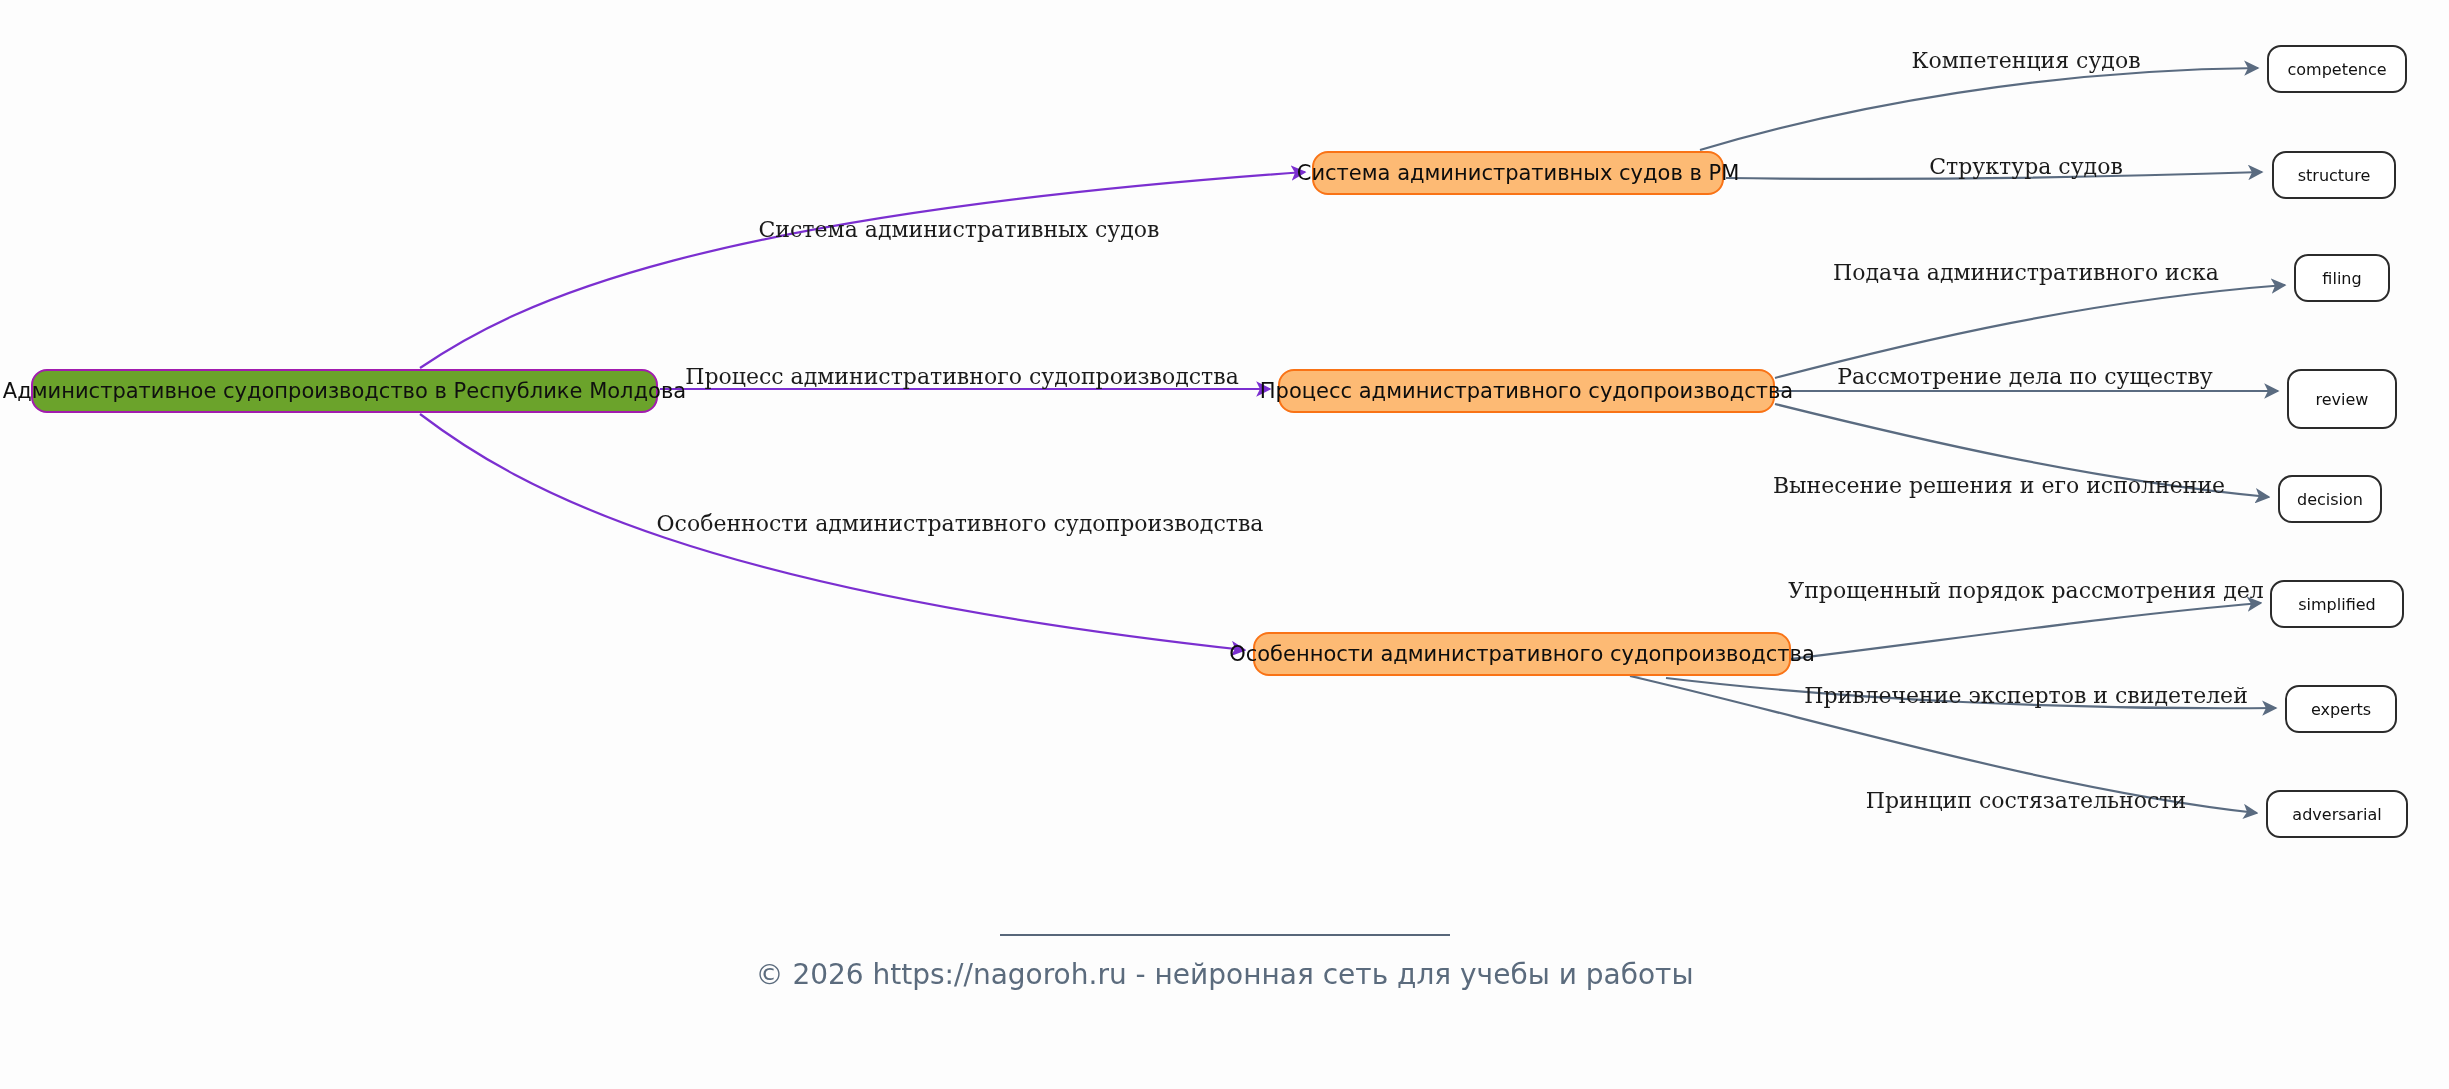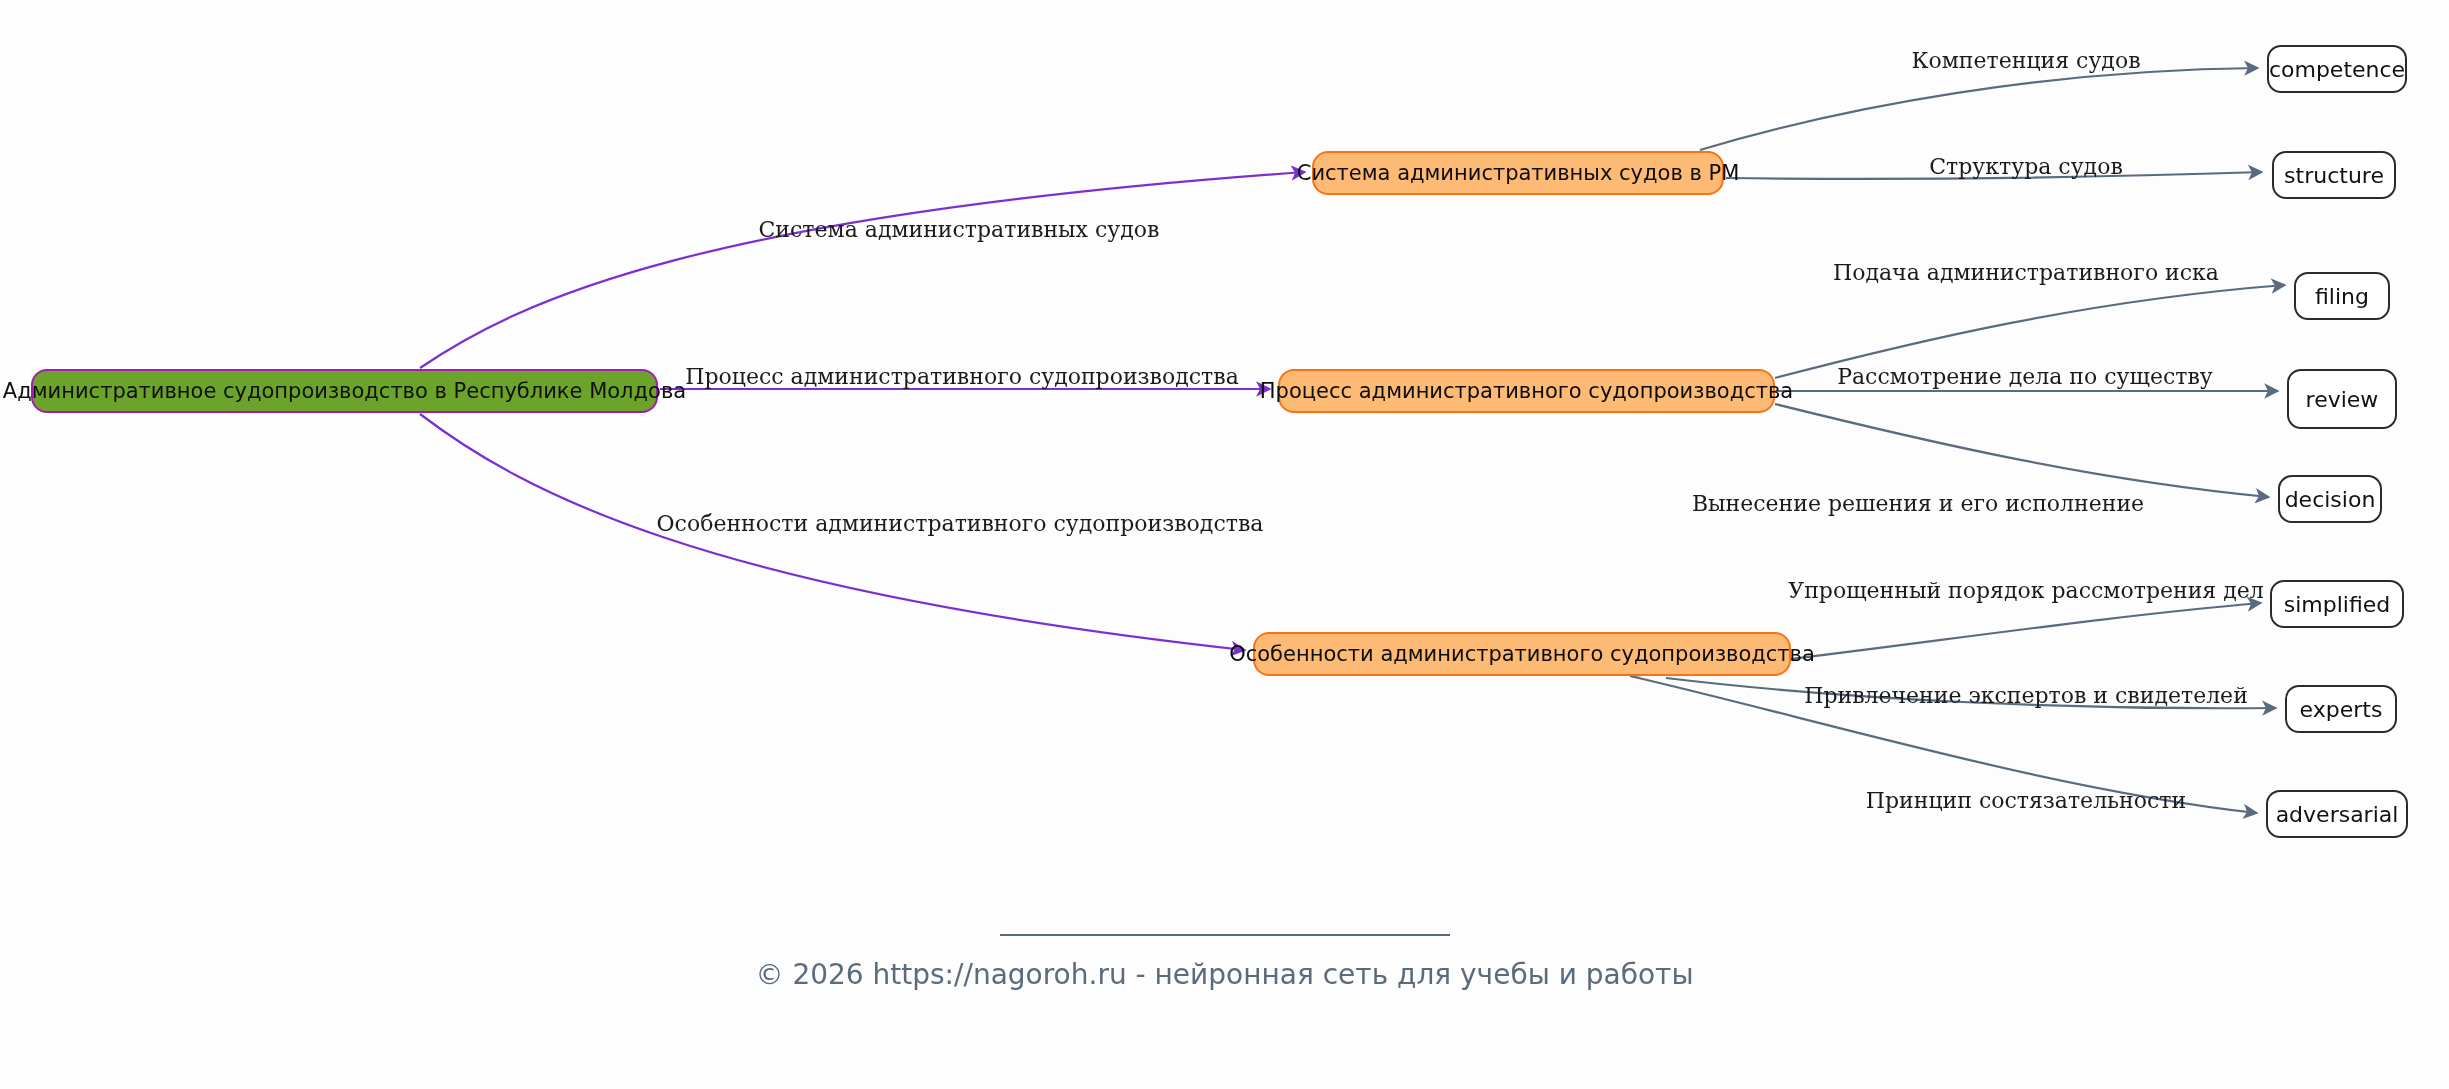--- a/index.html
+++ b/index.html
@@ -43,21 +43,21 @@
     border: 2px solid #f97316;
     color: #0d0d0d;
     font-size: 21px;
     padding: 0 14px;
     border-radius: 16px;
   }
   .node-leaf {
     background: #ffffff;
     border: 2px solid #2b2b2b;
     color: #111111;
-    font-size: 22px;
+    font-size: 16px;
     padding: 0 16px;
     border-radius: 14px;
   }
   .edge-label {
     position: absolute;
     white-space: nowrap;
     font-family: "DejaVu Serif", serif;
     font-size: 22px;
     color: #1b1b1b;
     transform: translate(-50%, -50%);
@@ -130,21 +130,21 @@
 <div class="node node-branch" style="left:1253px; top:632px; width:538px; height:44px;">
   <span>Особенности административного судопроизводства</span>
 </div>
 
 <div class="node node-leaf" style="left:2267px; top:45px; width:140px; height:48px;">
   <span>competence</span>
 </div>
 <div class="node node-leaf" style="left:2272px; top:151px; width:124px; height:48px;">
   <span>structure</span>
 </div>
-<div class="node node-leaf" style="left:2294px; top:272px; width:96px; height:48px;">
+<div class="node node-leaf" style="left:2294px; top:254px; width:96px; height:48px;">
   <span>filing</span>
 </div>
 <div class="node node-leaf" style="left:2287px; top:369px; width:110px; height:60px;">
   <span>review</span>
 </div>
 <div class="node node-leaf" style="left:2278px; top:475px; width:104px; height:48px;">
   <span>decision</span>
 </div>
 <div class="node node-leaf" style="left:2270px; top:580px; width:134px; height:48px;">
   <span>simplified</span>
@@ -157,21 +157,21 @@
 </div>
 
 <div class="edge-label" style="left:959px; top:229px;">Система административных судов</div>
 <div class="edge-label" style="left:962px; top:376px;">Процесс административного судопроизводства</div>
 <div class="edge-label" style="left:960px; top:523px;">Особенности административного судопроизводства</div>
 
 <div class="edge-label" style="left:2026px; top:60px;">Компетенция судов</div>
 <div class="edge-label" style="left:2026px; top:166px;">Структура судов</div>
 <div class="edge-label" style="left:2026px; top:272px;">Подача административного иска</div>
 <div class="edge-label" style="left:2025px; top:376px;">Рассмотрение дела по существу</div>
-<div class="edge-label" style="left:1918px; top:485px;margin-top:18px;">Вынесение решения и его исполнение</div>
+<div class="edge-label" style="left:1999px; top:485px;">Вынесение решения и его исполнение</div>
 <div class="edge-label" style="left:2026px; top:590px;">Упрощенный порядок рассмотрения дел</div>
 <div class="edge-label" style="left:2026px; top:695px;">Привлечение экспертов и свидетелей</div>
 <div class="edge-label" style="left:2026px; top:800px;">Принцип состязательности</div>
 
 <div class="footer" style="top:918px;">
   <div class="footer-rule"></div>
   <div class="footer-copy">© 2026 https://nagoroh.ru - нейронная сеть для учебы и работы</div>
 </div>
 
 </body></html>

